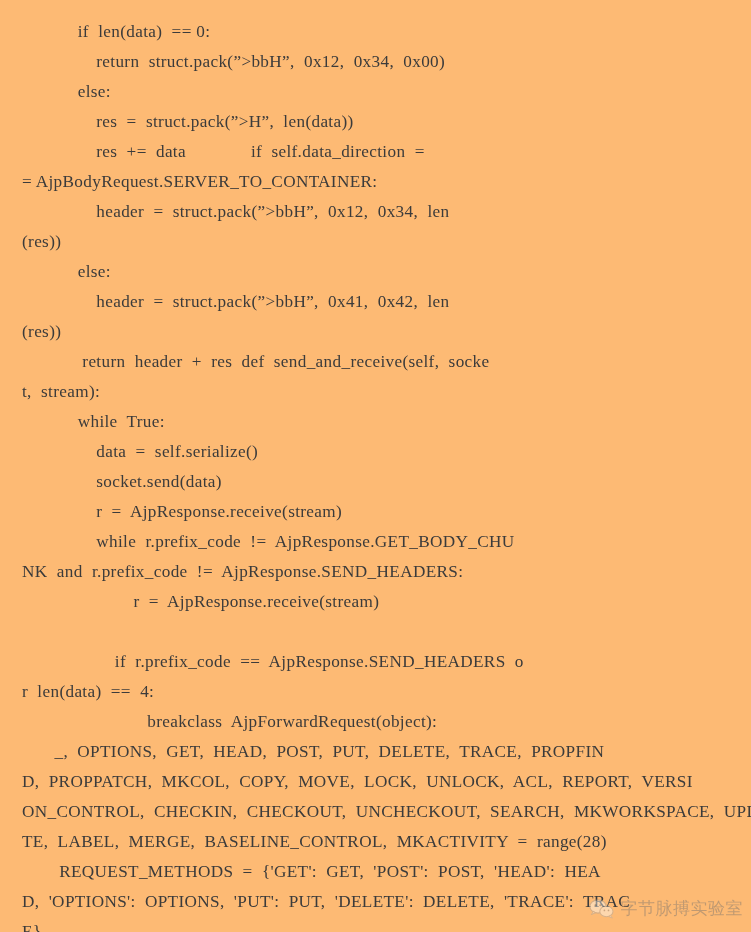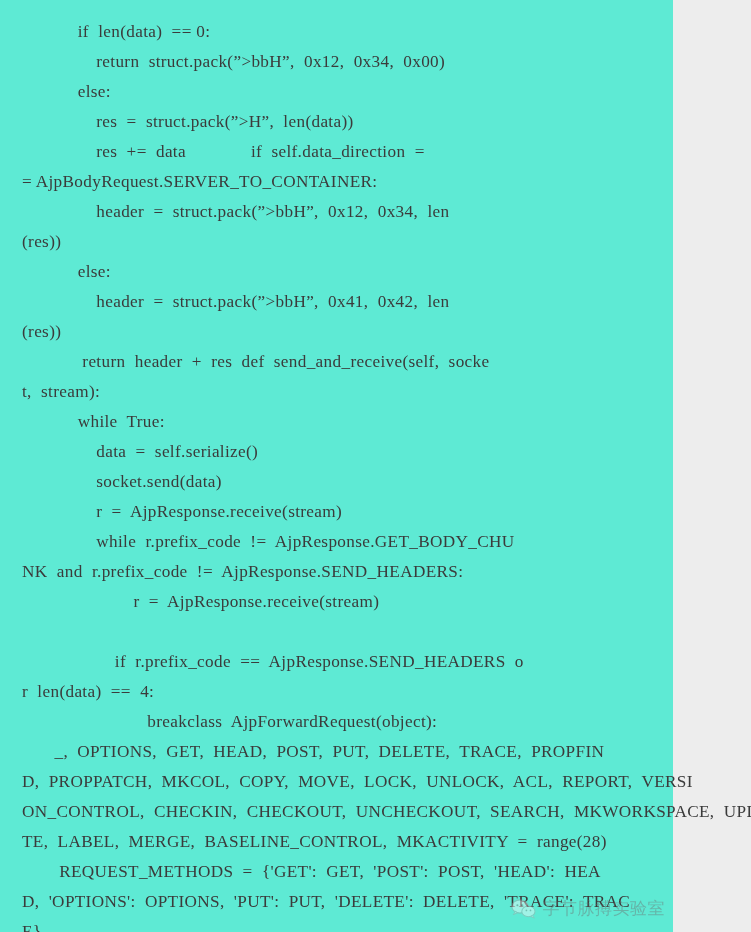--- a/index.html
+++ b/index.html
@@ -9,23 +9,23 @@
   }
   body {
     width: 751px;
     height: 932px;
     overflow: hidden;
     font-family: "Liberation Serif", "DejaVu Serif", serif;
   }
 
   #code-article {
     position: relative;
-    width: 673px;
+    width: 751px;
     height: 932px;
-    background: #5eead4;
+    background: #fdba74;
     box-sizing: border-box;
     padding: 0;
   }
 
   .code-block {
     position: absolute;
     top: 0;
     left: 0;
     width: 751px;
     padding-top: 4px;

